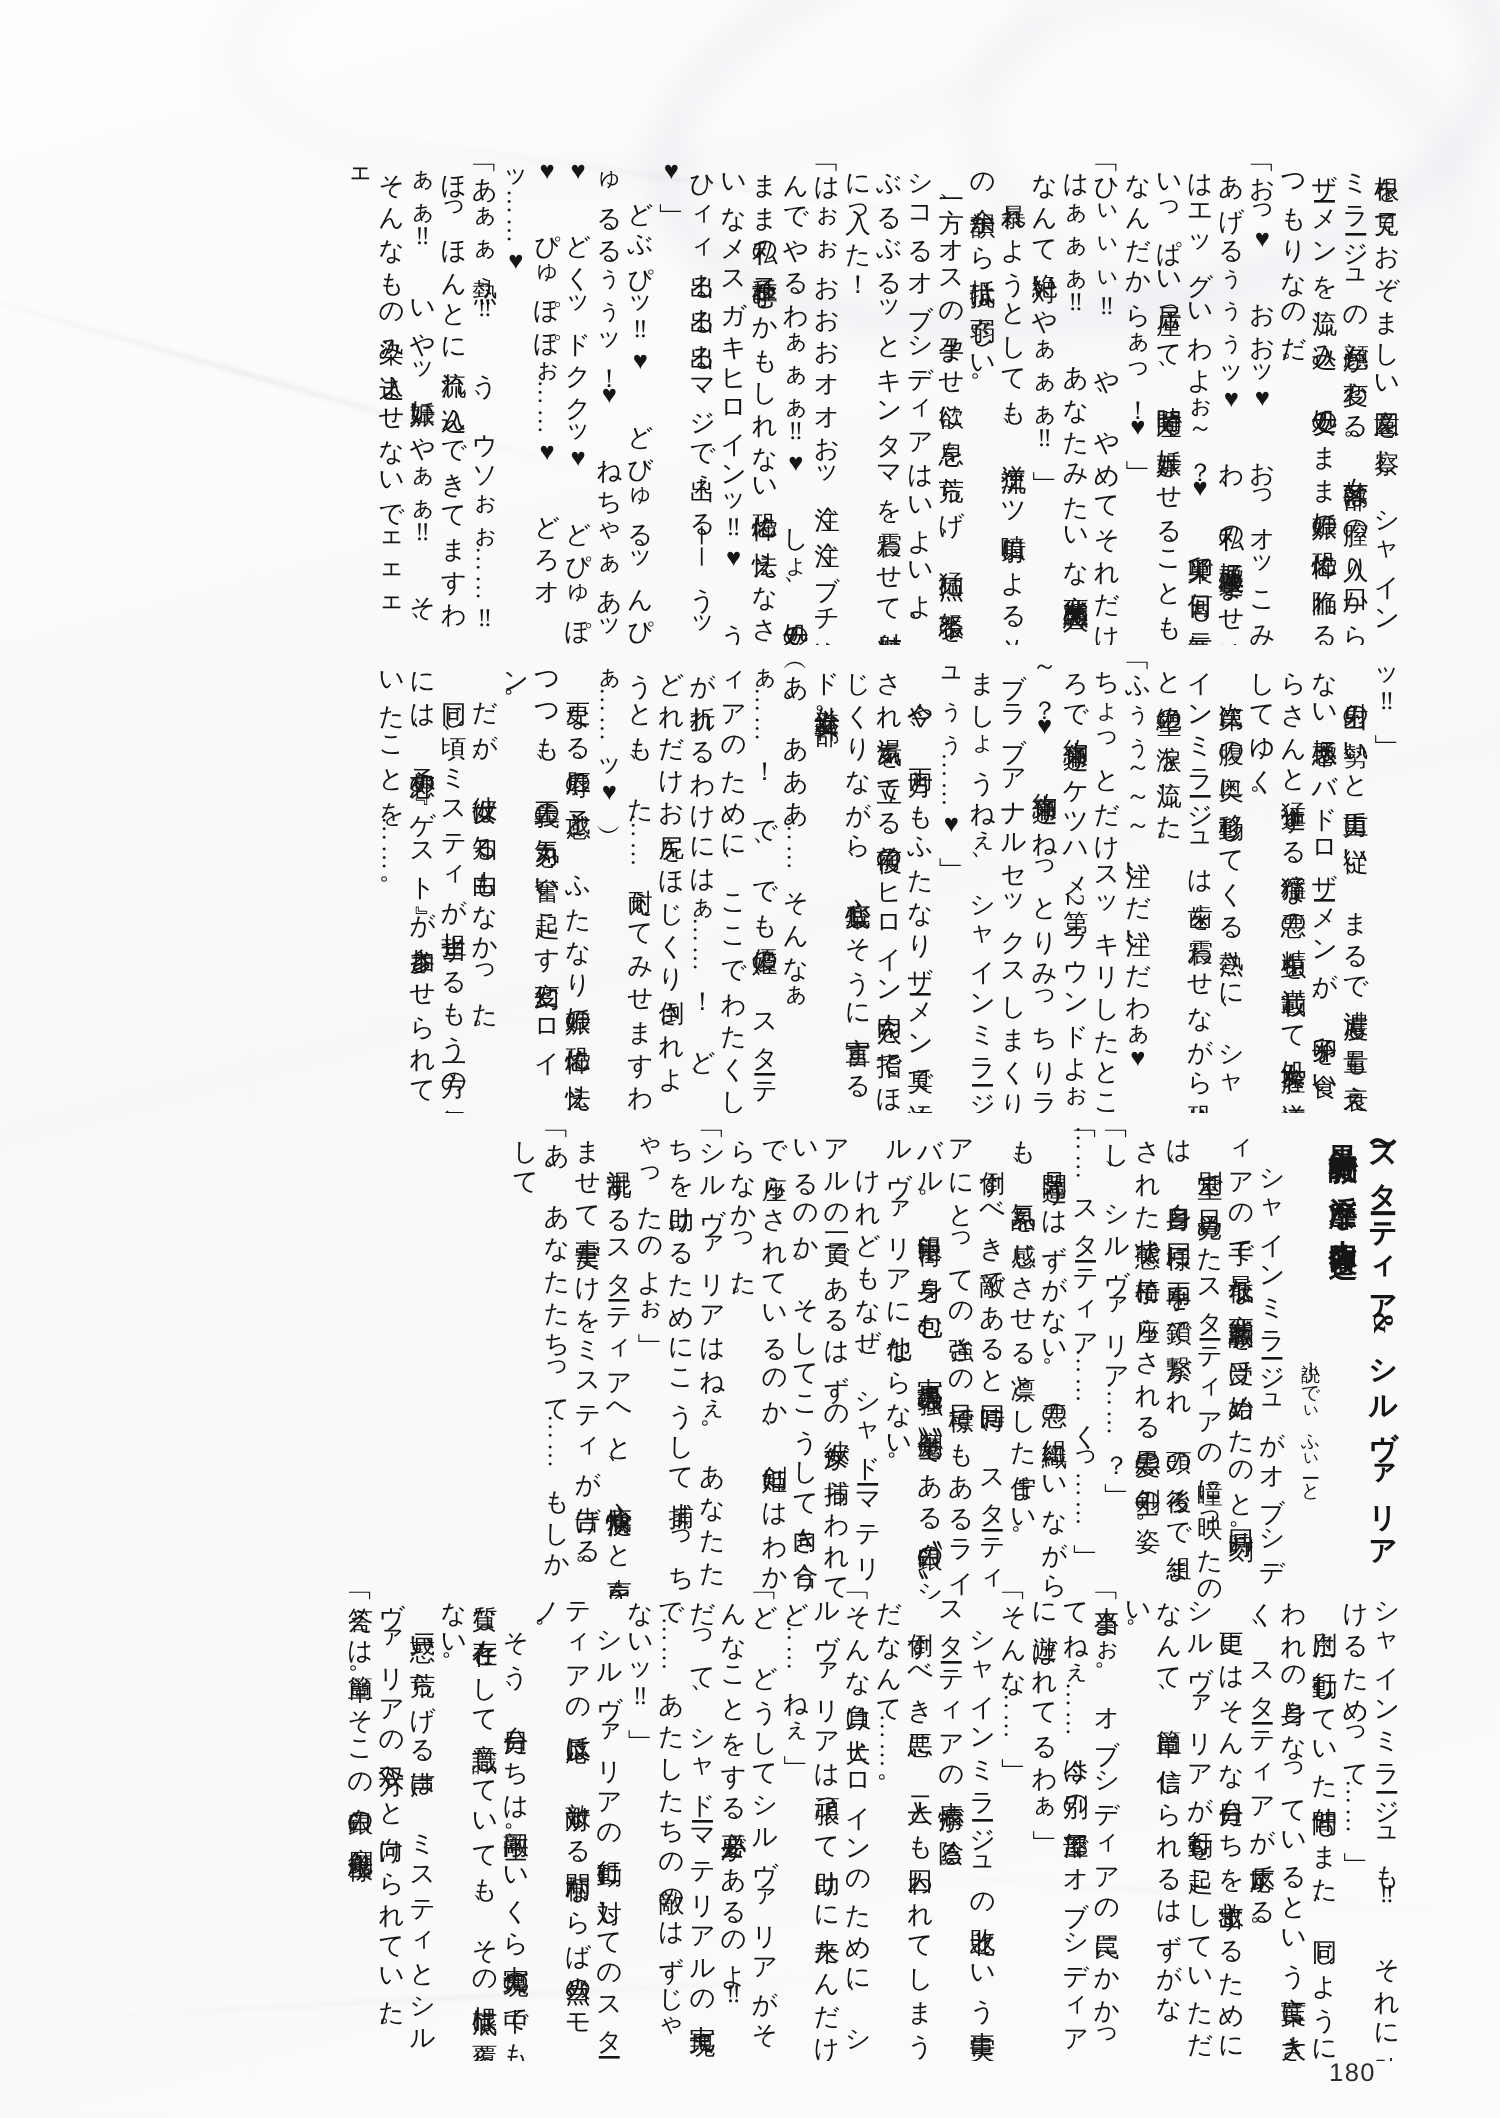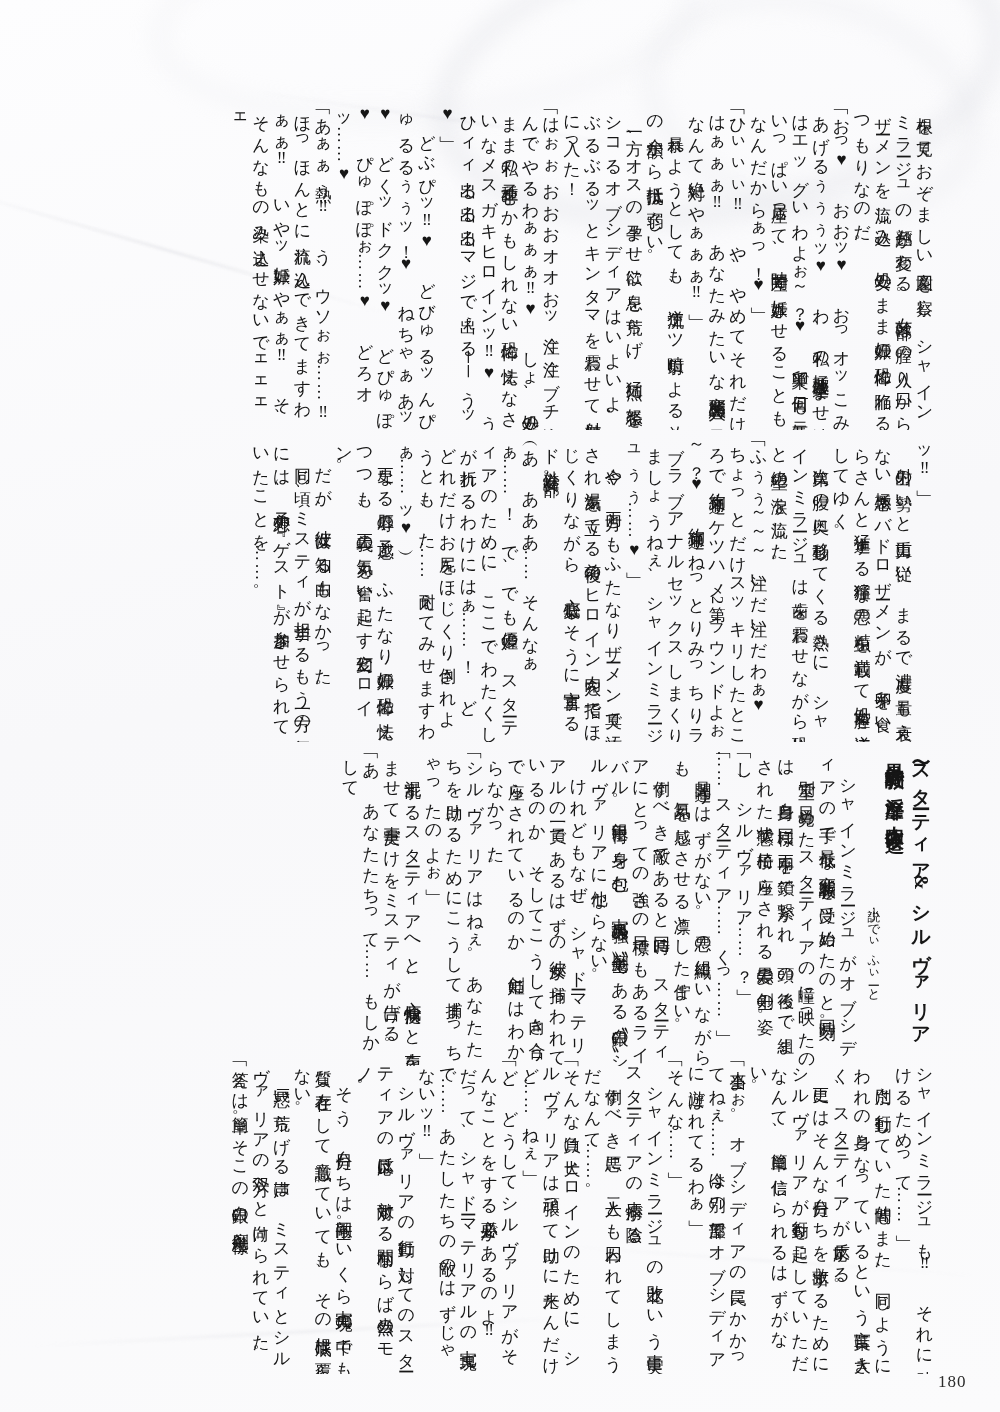--- a/index.html
+++ b/index.html
@@ -48,22 +48,22 @@
   .credit{margin-left:8px;}
   .credit p{
     font-size:12.5px;
     letter-spacing:1.5px;
     padding-top:150px;
   }
   .band3-body{margin-left:12px;}
 
   .page-number{
     position:absolute;
-    left:938px;top:1372px;
-    font-family:Liberation Serif, serif;
+    left:886px;top:1372px;
+    font-family:Liberation Sans, sans-serif;
     font-size:17px;
     letter-spacing:1px;
     color:#2b2b2b;
   }
 </style>
 </head>
 <body>
 
 <div class="page">
 

